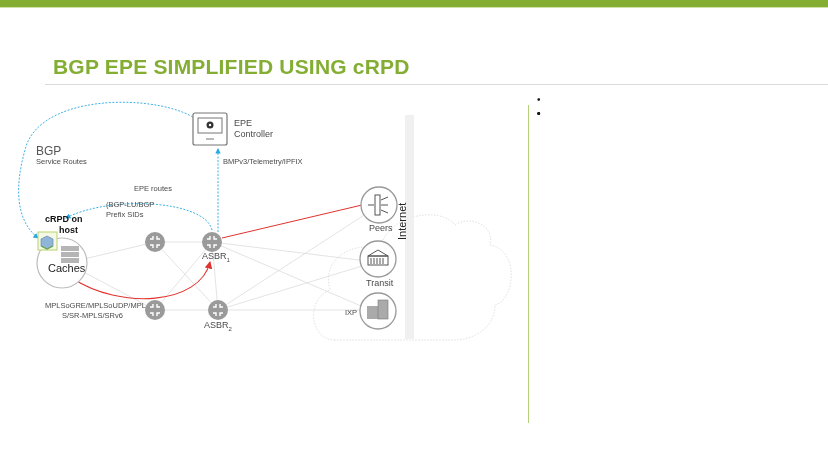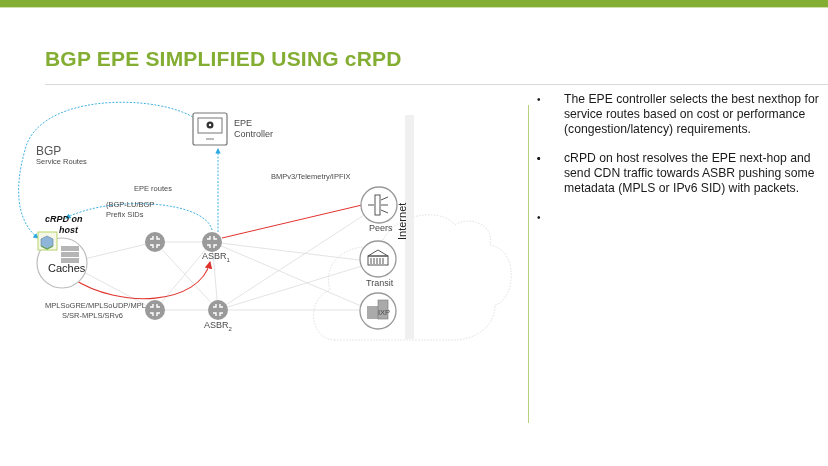--- a/index.html
+++ b/index.html
@@ -2,32 +2,32 @@
 <html><head>
   <meta charset="utf-8">
   <style>
     html, body { margin: 0; padding: 0; }
     body {
       width: 828px; height: 466px; position: relative; overflow: hidden;
       background: #ffffff; font-family: "Liberation Sans", sans-serif;
     }
     .top-bar { position: absolute; left: 0; top: 0; width: 828px; height: 7px; background: #84ae33; border-bottom: 1px solid #cfe0a8; }
     .title {
-      position: absolute; left: 45px; top: 47px; margin: 0;
+      position: absolute; left: 45px; top: 47px; margin: 8px;
       font-family: "Liberation Sans", sans-serif; font-weight: bold; font-size: 21px;
       color: #84ae33; letter-spacing: 0.2px; white-space: nowrap;
     }
     .title-rule { position: absolute; left: 45px; top: 84px; width: 785px; height: 1px; background: #d9d9d9; }
     .diagram { position: absolute; left: 0; top: 95px; width: 520px; height: 300px; }
     .diagram svg { position: absolute; left: 0; top: 0; }
     .lbl { position: absolute; font-family: "Liberation Sans", sans-serif; color: #4a4a4a; white-space: nowrap; line-height: 1.15; }
     .lbl.small { font-size: 7.5px; }
     .lbl.med { font-size: 9px; }
     .lbl.big { font-size: 12px; color: #555; }
-    .lbl.bold { font-weight: bold; color: #111; font-size: 9px; font-style: italic; }
+    .lbl.bold { font-weight: bold; color: #111; font-size: 9px; }
     .lbl.cache { font-size: 11px; color: #222; }
     .internet-band {
       position: absolute; left: 405px; top: 115px; width: 9px; height: 224px; background: #f0f0f0;
     }
     .internet-label {
       position: absolute; left: 396px; top: 240px; width: 60px; font-size: 11px; color: #222;
       transform: rotate(-90deg); transform-origin: left top; white-space: nowrap;
     }
     .vline { position: absolute; left: 528px; top: 105px; width: 1px; height: 318px; background: #b5d17c; }
     .bullets { position: absolute; left: 537px; top: 92px; width: 290px; margin: 0; padding: 0; list-style: none; }
@@ -144,40 +144,40 @@
       <circle cx="378" cy="311" r="18" fill="#fff" stroke="#999" stroke-width="1.3"></circle>
       <rect x="367" y="306" width="12" height="13" fill="#aaa"></rect>
       <rect x="378" y="300" width="10" height="19" fill="#aaa" stroke="#777" stroke-width="0.6"></rect>
     </g>
   </svg>
 
   <div class="lbl big" style="left:36px; top:50px;">BGP</div>
   <div class="lbl small" style="left:36px; top:63px;">Service Routes</div>
   <div class="lbl med" style="left:234px; top:23px;">EPE</div>
   <div class="lbl med" style="left:234px; top:34px;">Controller</div>
-  <div class="lbl small" style="left:223px; top:78px;margin-left:48px;">BMPv3/Telemetry/IPFIX</div>
+  <div class="lbl small" style="left:223px; top:63px;">BMPv3/Telemetry/IPFIX</div>
   <div class="lbl small" style="left:106px; top:90px;margin-left:28px;">EPE routes</div>
   <div class="lbl small" style="left:106px; top:106px;">(BGP-LU/BGP</div>
   <div class="lbl small" style="left:106px; top:116px;">Prefix SIDs</div>
   <div class="lbl bold" style="left:45px; top:119px;">cRPD on</div>
   <div class="lbl bold" style="left:59px; top:130px;">host</div>
   <div class="lbl cache" style="left:48px; top:167px;">Caches</div>
   <div class="lbl med" style="left:202px; top:156px;"><span>ASBR</span><sub style="font-size:6px">1</sub></div>
   <div class="lbl med" style="left:204px; top:225px;"><span>ASBR</span><sub style="font-size:6px">2</sub></div>
   <div class="lbl small" style="left:45px; top:207px;">MPLSoGRE/MPLSoUDP/MPL</div>
   <div class="lbl small" style="left:62px; top:217px;">S/SR-MPLS/SRv6</div>
   <div class="lbl med" style="left:369px; top:128px;">Peers</div>
   <div class="lbl med" style="left:366px; top:183px;">Transit</div>
-  <div class="lbl small" style="left:345px; top:214px;margin-left:33px;">IXP</div>
+  <div class="lbl small" style="left:345px; top:214px;">IXP</div>
 </div>
 
 <div class="internet-band"></div>
 <div class="internet-label">Internet</div>
 
 <div class="vline"></div>
 
 <ul class="bullets">
-  <li><span class="dot">•</span><span>The EPE controller selects the best nexthop for service routes based on cost or performance (congestion/latency) requirements.</span></li>
   <li><span class="dot">•</span></li>
   <li><span class="dot">•</span></li>
-  <li><span class="dot">•</span><span>cRPD on host resolves the EPE next-hop and send CDN traffic towards ASBR pushing some metadata (MPLS or IPv6 SID) with packets.</span></li>
+  <li><span class="dot">•</span></li>
+  <li><span class="dot">•</span></li>
   <li><span class="dot">•</span></li>
 </ul>
 
 </body></html>

